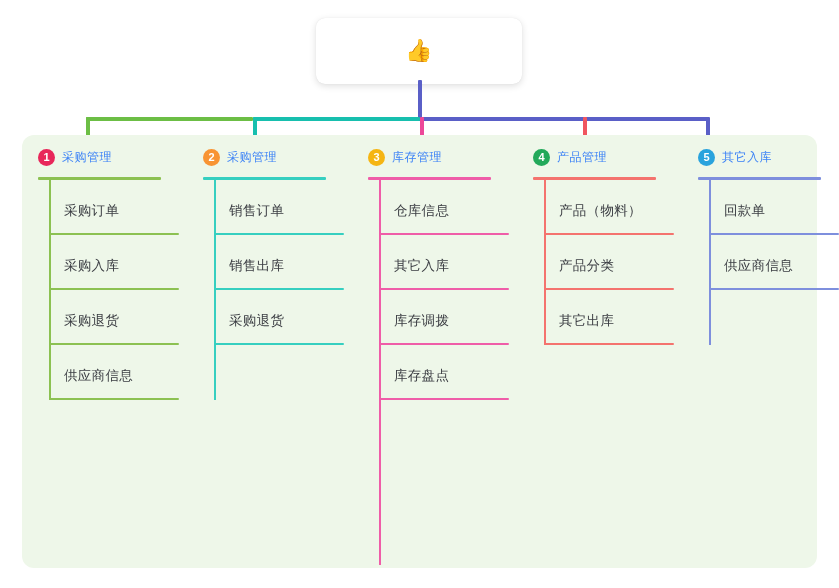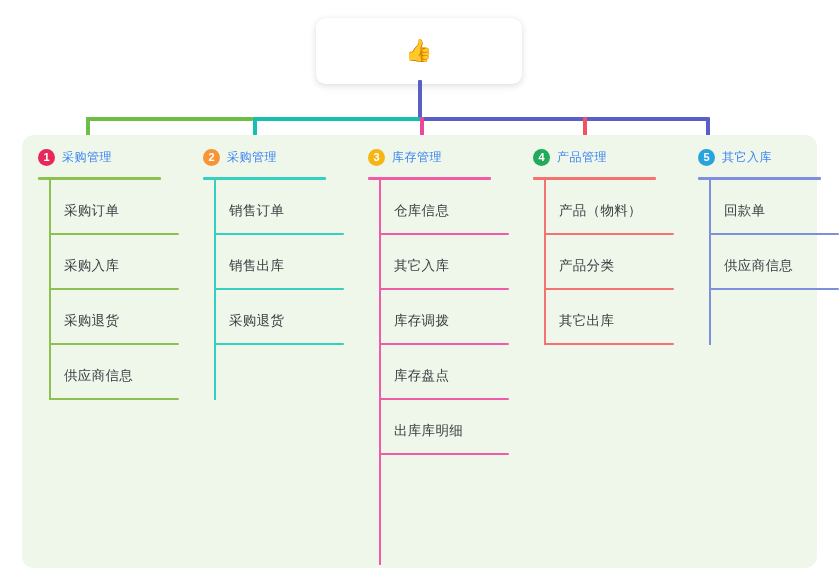--- a/index.html
+++ b/index.html
@@ -239,24 +239,20 @@
             <div class="item-rule" style="background: rgb(239, 93, 168);"></div>
           </div>
           <div class="item">
             <span class="item-label">库存调拨</span>
             <div class="item-rule" style="background: rgb(239, 93, 168);"></div>
           </div>
           <div class="item">
             <span class="item-label">库存盘点</span>
             <div class="item-rule" style="background: rgb(239, 93, 168);"></div>
           </div>
-          <div class="item">
-            <span class="item-label">出库库明细</span>
-            <div class="item-rule" style="background: rgb(239, 93, 168);"></div>
-          </div>
         </div>
       </div>
       <div class="column">
         <div class="col-head">
           <span class="badge" style="background: rgb(34, 169, 90);">4</span>
           <span class="col-title">产品管理</span>
         </div>
         <div class="col-rule" style="background: rgb(244, 115, 110);"></div>
         <div class="col-spine" style="background: rgb(244, 115, 110); height: 165px;"></div>
         <div class="items">

